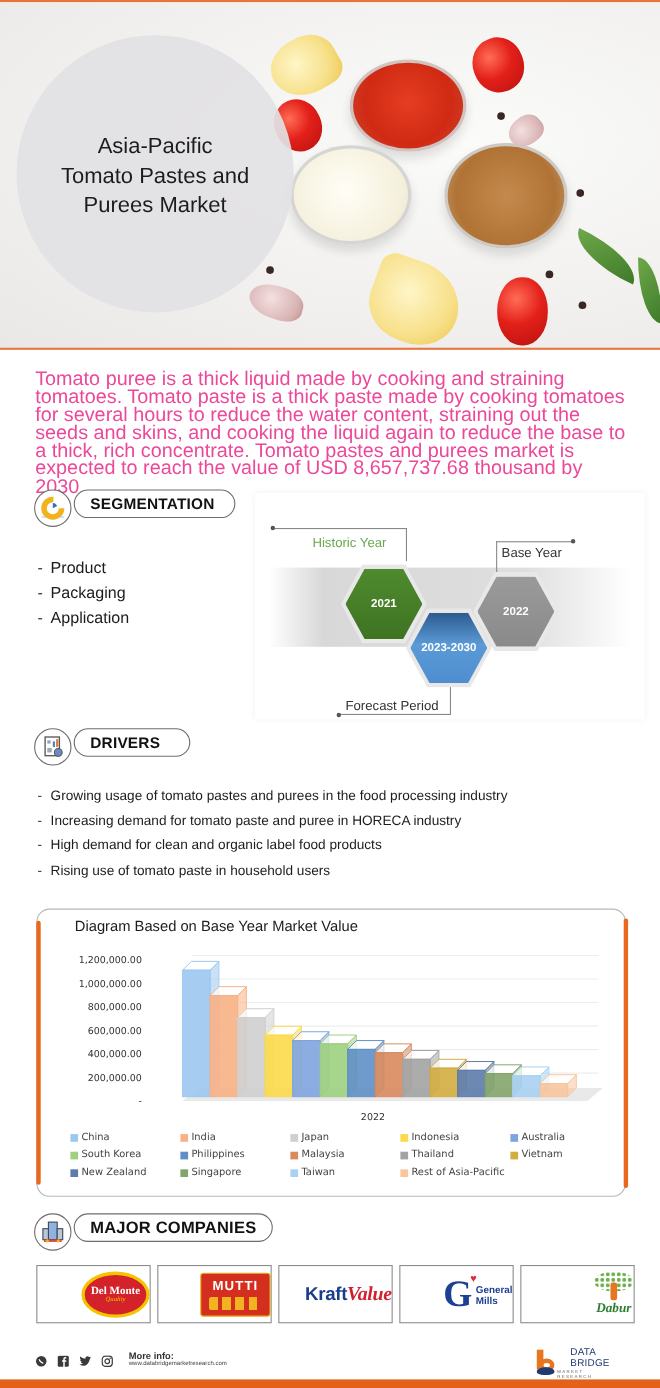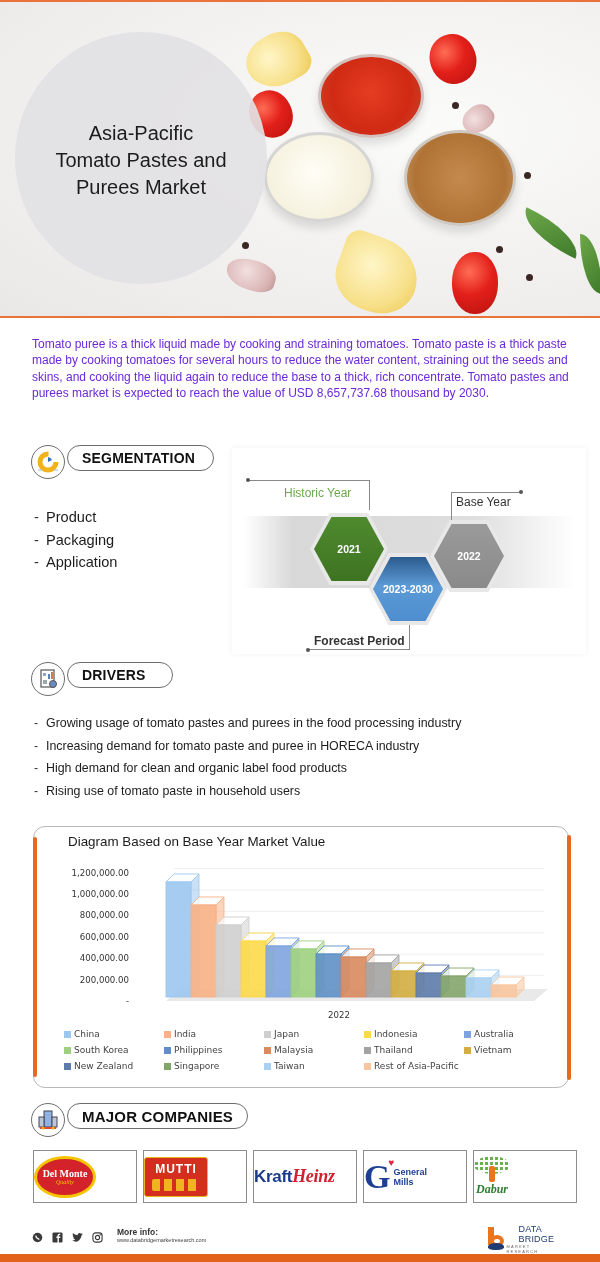--- a/index.html
+++ b/index.html
@@ -27,21 +27,21 @@
   .l2 { left: 336px; top: 236px; width: 82px; height: 74px; border-radius: 20% 60% 50% 50%; transform: rotate(20deg); }
   .garlic { background: radial-gradient(circle at 40% 40%, #f3e0e0 0%, #d9b3b3 70%, #b88e8e 100%); border-radius: 50% 50% 40% 60%; }
   .g1 { left: 226px; top: 258px; width: 50px; height: 30px; transform: rotate(15deg); }
   .g2 { left: 462px; top: 104px; width: 32px; height: 26px; transform: rotate(-40deg); }
   .leaf { background: linear-gradient(135deg, #6da84a, #3f7a2a); border-radius: 0 100% 0 100%; }
   .lf1 { left: 518px; top: 218px; width: 66px; height: 26px; transform: rotate(25deg); }
   .lf2 { left: 580px; top: 232px; width: 22px; height: 60px; }
   .pepper { width: 7px; height: 7px; border-radius: 50%; background: #3a2622; }
 
   
-  .intro { position: absolute; left: 32px; top: 336px; width: 540px; font-size: 12px; line-height: 16.3px; color: #6d28d9; font-family: "Liberation Sans", sans-serif; }
+  .intro { position: absolute; left: 32px; top: 336px; width: 540px; font-size: 18px; line-height: 16.3px; color: #ec4899; font-family: "Liberation Sans", sans-serif; }
 
   
   .pill-wrap { position: absolute; display: flex; align-items: flex-start; }
   .pill-icon { width: 34px; height: 34px; border-radius: 50%; border: 1.5px solid #6d6d6d; background: #fff; display: flex; align-items: center; justify-content: center; position: relative; z-index: 2; }
   .pill { height: 26px; border: 1.5px solid #6d6d6d; border-radius: 14px; margin-left: 2px; display: flex; align-items: center; padding: 0 18px 0 14px; font-weight: bold; font-size: 14px; letter-spacing: 0.2px; color: #111; font-family: "Liberation Sans", sans-serif; background: #fff; }
 
   .seg-list { position: absolute; left: 34px; top: 506px; list-style: none; font-size: 14.6px; line-height: 22.6px; color: #1c1c1c; font-family: "Liberation Sans", sans-serif; }
   .seg-list li::before { content: "-"; display: inline-block; width: 12px; color: #333; }
 
   
@@ -65,21 +65,21 @@
   .chart-card .accent-l { position: absolute; left: -1px; top: 10px; width: 4px; height: 240px; background: #e8681f; border-radius: 2px; }
   .chart-card .accent-r { position: absolute; right: -3px; top: 8px; width: 4px; height: 245px; background: #e8681f; border-radius: 2px; }
   .chart-title { position: absolute; left: 34px; top: 7px; font-size: 13.4px; color: #1c1c1c; font-family: "Liberation Sans", sans-serif; }
   svg.chart { position: absolute; left: 0; top: 0; }
   .legend { position: absolute; left: 30px; top: 202px; width: 500px; display: grid; grid-template-columns: repeat(5, 100px); row-gap: 6px; font-size: 9px; color: #444; font-family: "DejaVu Sans", sans-serif; }
   .legend-item { display: flex; align-items: center; }
   .legend-sw { width: 7px; height: 7px; margin-right: 3px; display: inline-block; }
 
   
   .logo-row { position: absolute; left: 33px; top: 1150px; display: flex; gap: 6px; }
-  .logo-box { width: 104px; height: 53px; border: 1px solid #8d8d8d; display: flex; align-items: center; justify-content: flex-start; background: #fff; }
+  .logo-box { width: 104px; height: 53px; border: 1px solid #8d8d8d; display: flex; align-items: center; justify-content: flex-end; background: #fff; }
   .delmonte { width: 62px; height: 42px; border-radius: 50%; background: #d3222a; border: 3px solid #f5c400; display: flex; flex-direction: column; align-items: center; justify-content: center; color: #fff; font-weight: bold; font-size: 10px; font-family: "Liberation Serif", serif; }
   .delmonte small { font-size: 6px; color: #f5c400; font-weight: normal; font-style: italic; }
   .mutti { width: 64px; height: 40px; background: #d42e1f; border: 1.5px solid #e8b71a; border-radius: 3px; display: flex; flex-direction: column; align-items: center; justify-content: flex-start; padding-top: 4px; color: #fff; font-weight: bold; font-size: 12px; letter-spacing: 1px; font-family: "Liberation Sans", sans-serif; }
   .mutti .lions { width: 48px; height: 12px; margin-top: 3px; background: repeating-linear-gradient(90deg, #f2b320 0 8px, transparent 8px 12px); border-radius: 2px; }
   .kraft { font-family: "Liberation Sans", sans-serif; font-size: 17px; font-weight: bold; color: #1b3c8a; letter-spacing: -0.3px; }
   .kraft em { color: #d1202f; font-family: "Liberation Serif", serif; font-style: italic; font-weight: bold; font-size: 18px; }
   .gmills { display: flex; align-items: center; gap: 3px; }
   .gmills .g { font-family: "Liberation Serif", serif; font-size: 34px; font-weight: bold; color: #1d3f94; line-height: 1; position: relative; }
   .gmills .heart { position: absolute; top: -2px; right: -4px; color: #e0263b; font-size: 10px; }
   .gmills .t { font-family: "Liberation Sans", sans-serif; font-size: 9px; font-weight: bold; color: #1d3f94; line-height: 10px; }
@@ -161,21 +161,21 @@
   <div class="pline" style="left:16px;top:32px;width:122px;height:30px;border-top-width:1px;border-right-width:1px;"></div>
   <div class="pdot" style="left:14px;top:30px;"></div>
   <div class="plabel" style="left:52px;top:38px;color:#6aa84f;">Historic Year</div>
 
   <div class="pline" style="left:219px;top:44px;width:70px;height:32px;border-top-width:1px;border-left-width:1px;"></div>
   <div class="pdot" style="left:287px;top:42px;"></div>
   <div class="plabel" style="left:224px;top:47px;">Base Year</div>
 
   <div class="pline" style="left:76px;top:164px;width:102px;height:38px;border-bottom-width:1px;border-right-width:1px;"></div>
   <div class="pdot" style="left:74px;top:200px;"></div>
-  <div class="plabel" style="left:82px;top:186px;font-weight:bold;">Forecast Period</div>
+  <div class="plabel" style="left:82px;top:186px;">Forecast Period</div>
 
   <div class="hex-border" style="left:78px;top:65px;"></div>
   <div class="hex hex-green" style="left:82px;top:69px;">
       <span>2021</span>
     </div>
 
   <div class="hex-border" style="left:198px;top:72px;"></div>
   <div class="hex hex-grey" style="left:202px;top:76px;">
       <span>2022</span>
     </div>
@@ -378,21 +378,21 @@
       <small>Quality</small>
     </div>
   </div>
   <div class="logo-box">
     <div class="mutti">
       <span>MUTTI</span>
       <div class="lions"></div>
     </div>
   </div>
   <div class="logo-box">
-    <div class="kraft"><span>Kraft</span><em>Heinz</em></div>
+    <div class="kraft"><span>Kraft</span><em>Value</em></div>
   </div>
   <div class="logo-box">
     <div class="gmills">
       <span class="g"><span>G</span><span class="heart">♥</span></span>
       <span class="t"><span>General</span><br><span>Mills</span></span>
     </div>
   </div>
   <div class="logo-box">
     <div class="dabur">
       <div class="tree">

